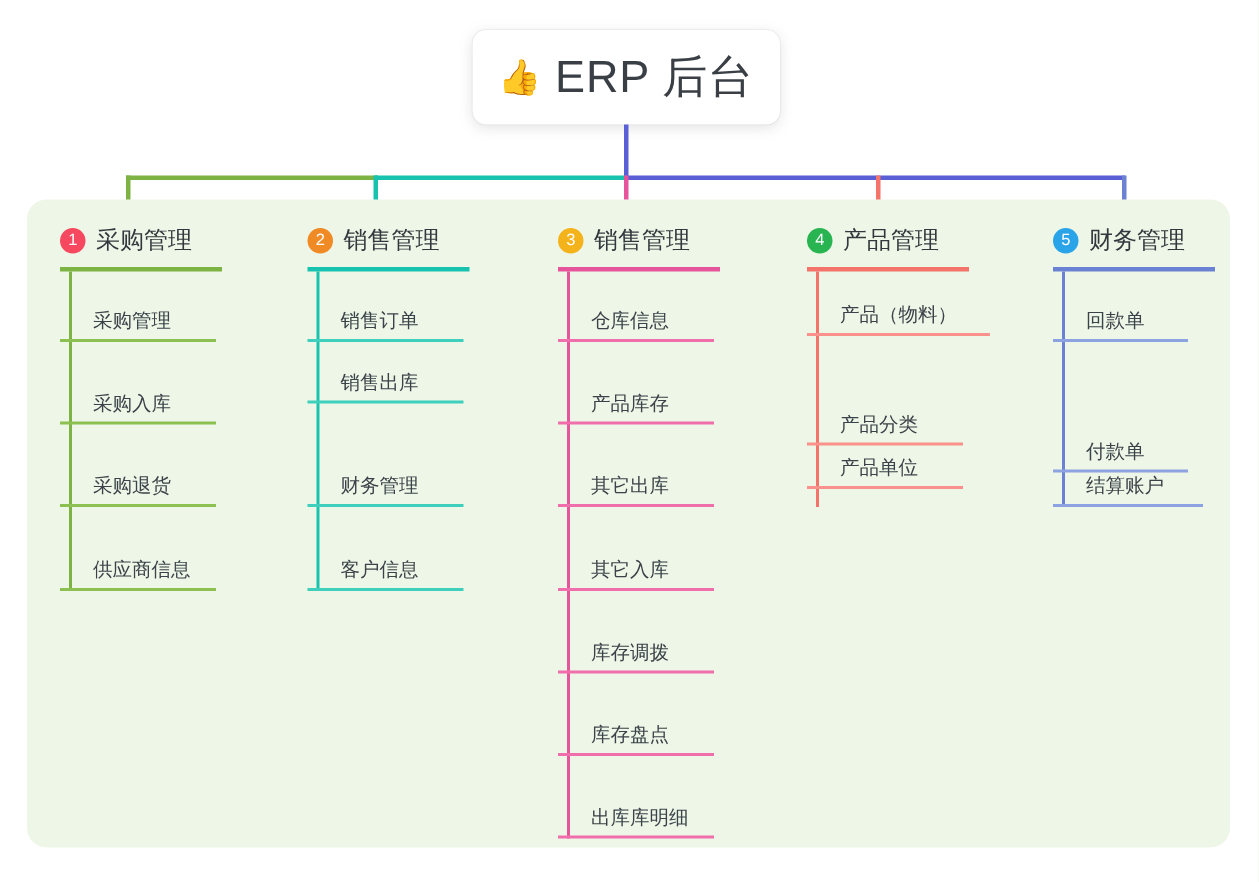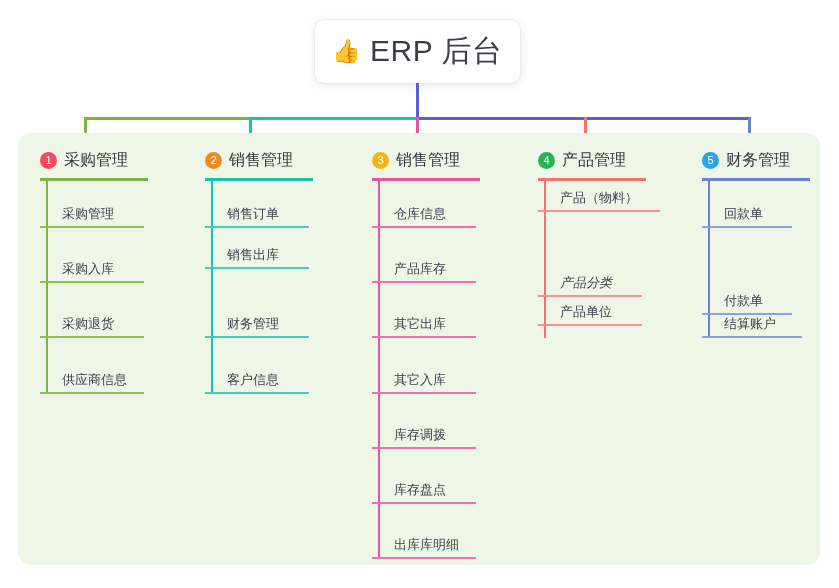--- a/index.html
+++ b/index.html
@@ -187,25 +187,25 @@
 
   <div class="col" style="left:538px;top:140px;width:160px;">
     <div class="col-head">
       <span class="badge" style="background:#27b451;">4</span>
       <span class="col-title">产品管理</span>
     </div>
     <div class="head-rule" style="width:108px;background:#f4736b;"></div>
 
     <div class="spine" style="left:6px;top:41px;height:157px;background:#f4736b;"></div>
 
-    <div class="item" style="top:41px;width:122px;height:31px;">
+    <div class="item" style="top:53px;width:122px;height:31px;">
       <span class="item-label">产品（物料）</span>
       <span class="item-rule" style="width:122px;background:#fa918a;"></span>
     </div>
-    <div class="item" style="top:88px;width:104px;height:69px;font-style:italic;">
+    <div class="item" style="top:88px;width:104px;height:69px;">
       <span class="item-label">产品分类</span>
       <span class="item-rule" style="width:104px;background:#fa918a;"></span>
     </div>
     <div class="item" style="top:143px;width:104px;height:43px;">
       <span class="item-label">产品单位</span>
       <span class="item-rule" style="width:104px;background:#fa918a;"></span>
     </div>
   </div>
 
   <div class="col" style="left:702px;top:140px;width:150px;">

